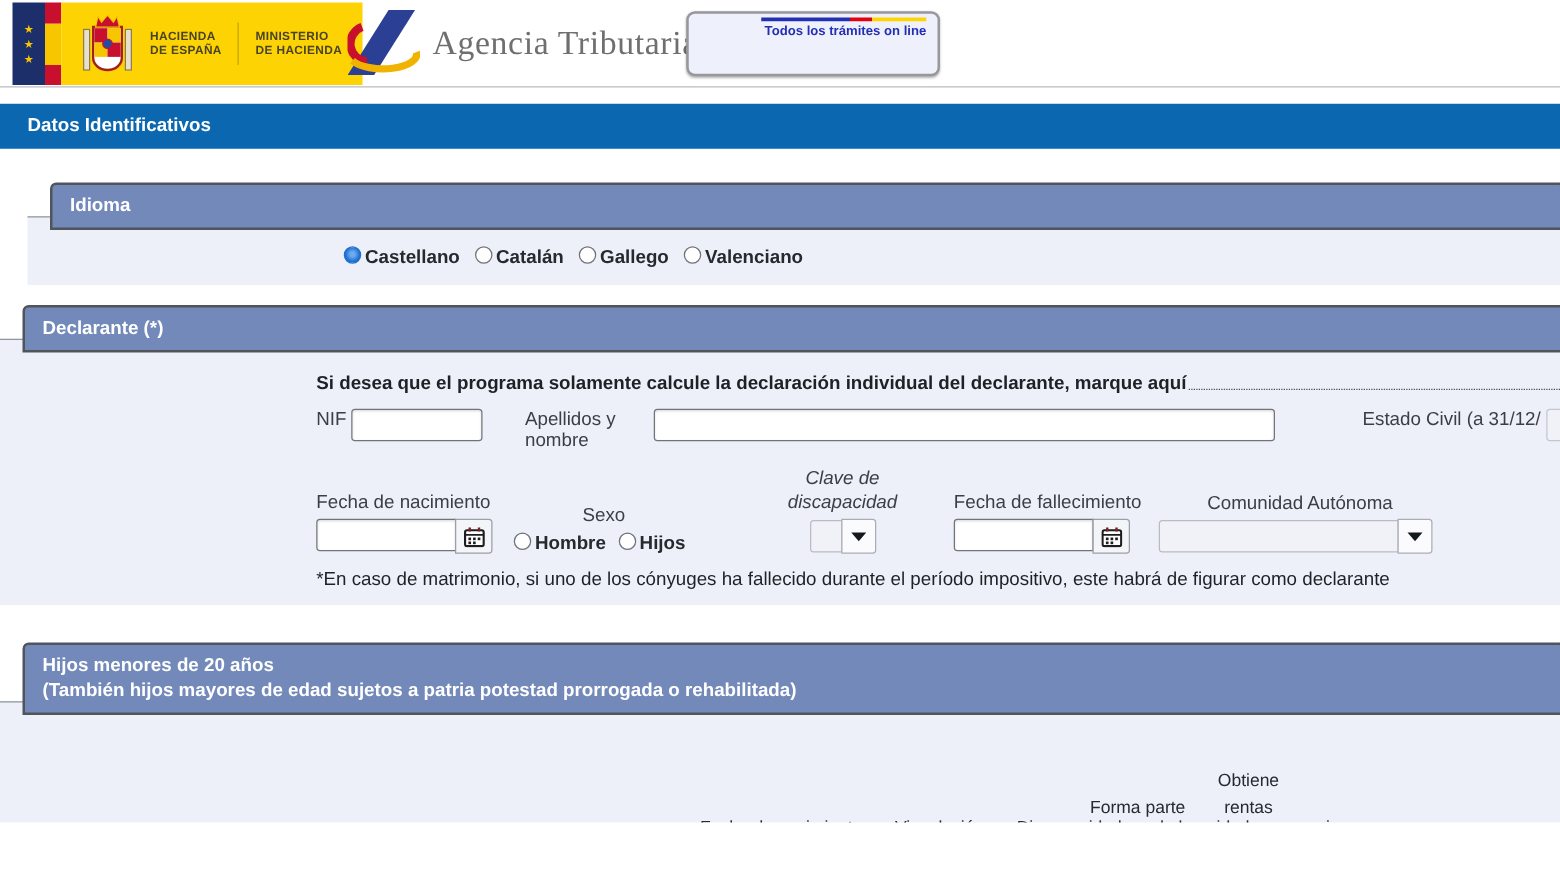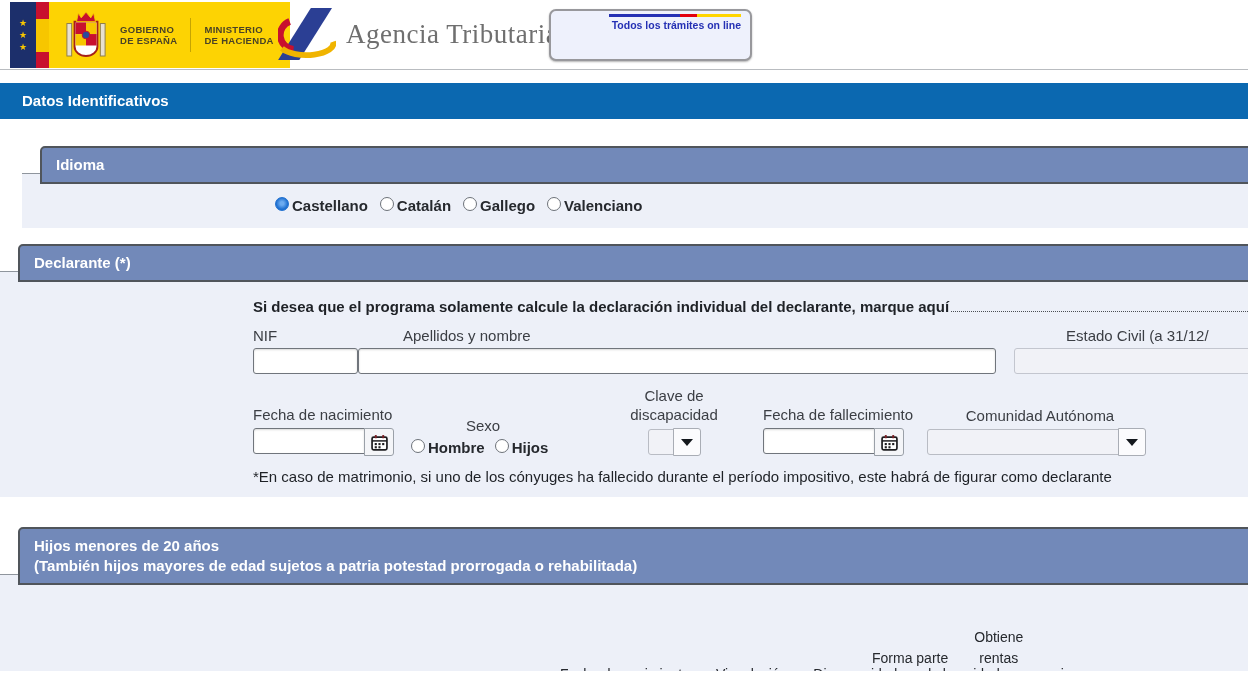--- a/index.html
+++ b/index.html
@@ -60,36 +60,36 @@
          display:inline-block;flex:none;}
   .radio.on{border-color:#1e6fd0;background:radial-gradient(circle at 50% 45%,#6cabf0 0 20%,#1e6fd0 65%);}
 
   
   .decl-body{padding:26px 0 12px 253px;}
   .note-row{display:flex;align-items:flex-end;font-weight:bold;font-size:15px;color:#1e2126;
             white-space:nowrap;}
   .leader{flex:1;border-bottom:1px dotted #4a4e53;margin:0 0 3px 2px;height:12px;}
   .f-label{font-size:15px;color:var(--label);}
   .frow1{display:flex;margin-top:12px;}
-  .f-col{display:flex;flex-direction:column;gap:4px;}
+  .f-col{display:flex;gap:4px;}
   .col-nif{width:122px;}
   .col-ape{width:645px;} .col-ape .f-label{margin-left:45px;}
   .col-est{margin-left:18px;width:300px;} .col-est .f-label{margin-left:52px;white-space:nowrap;}
   .tinput{height:26px;border:1px solid #70757c;border-radius:3px;background:#fff;
           box-shadow:inset 0 1px 2px rgba(0,0,0,.15);font-size:14px;padding:0 5px;
           font-family:"Liberation Sans",sans-serif;}
   .w105{width:105px;} .w638{width:638px;} .w112{width:112px;}
   .dselect{height:26px;background:#f1f2f7;border:1px solid #c3c6cf;border-radius:3px;}
   .est-select{width:240px;}
 
   .frow2{display:flex;margin-top:12px;align-items:flex-end;}
   .f-col2{display:flex;flex-direction:column;justify-content:flex-end;gap:5px;}
   .c-fnac{width:150px;} .c-fnac .f-label{white-space:nowrap;}
   .c-sexo{margin-left:8px;width:180px;} .c-sexo .f-label{margin-left:55px;}
-  .c-clave{margin-left:28px;width:110px;align-items:center;}
+  .c-clave{margin-left:28px;width:110px;align-items:center;font-style:italic;}
   .c-clave .f-label{text-align:center;line-height:19px;}
   .c-ca{margin-left:12px;width:226px;} .c-ca .f-label{text-align:center;}
   .c-ffall{margin-left:34px;width:152px;} .c-ffall .f-label{white-space:nowrap;}
   .ctl{display:flex;align-items:stretch;}
   .cal-btn{width:30px;height:28px;margin-left:-1px;border:1px solid #9aa0a8;border-radius:0 3px 3px 0;
            background:#f4f5f8;display:flex;align-items:center;justify-content:center;padding:0;}
   .date-input{border-radius:3px 0 0 3px;}
   .split-box{height:26px;background:#f1f2f7;border:1px solid #b9bcc4;border-radius:3px 0 0 3px;}
   .sb26{width:26px;} .sb192{width:192px;}
   .arrow-btn{width:28px;height:28px;margin-left:-1px;margin-top:-1px;border:1px solid #a9adb5;
@@ -131,21 +131,21 @@
           <rect x="37" y="16" width="5" height="34" fill="#e8e0cf" stroke="#8c7b4a" stroke-width="1"></rect>
           <path d="M10 14 h24 v26 a12 10 0 0 1 -12 10 a12 10 0 0 1 -12 -10 z" fill="#fff" stroke="#a52019" stroke-width="2"></path>
           <rect x="11" y="15" width="11" height="12" fill="#c8102e"></rect>
           <rect x="22" y="15" width="11" height="12" fill="#f7c600"></rect>
           <rect x="11" y="27" width="11" height="12" fill="#f7c600"></rect>
           <rect x="22" y="27" width="11" height="12" fill="#c8102e"></rect>
           <circle cx="22" cy="28" r="4" fill="#2a4b9b" stroke="#c8102e" stroke-width="1"></circle>
           <path d="M14 5 l3 5 l5 -6 l5 6 l3 -5 l2 9 h-20 z" fill="#c8102e" stroke="#f7c600" stroke-width="1"></path>
         </svg>
         <div class="gov-text">
-          <div>GOBIERNO</div>
+          <div>HACIENDA</div>
           <div>DE ESPAÑA</div>
         </div>
         <div class="v-div"></div>
         <div class="gov-text">
           <div>MINISTERIO</div>
           <div>DE HACIENDA</div>
         </div>
       </div>
     </div>
 

